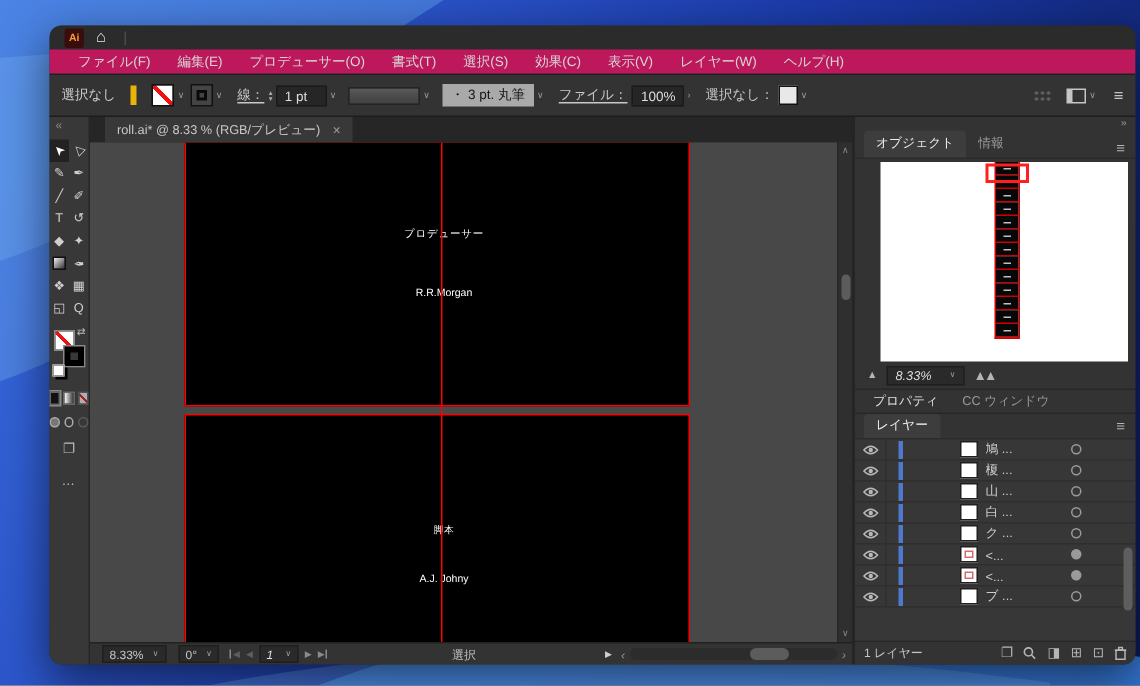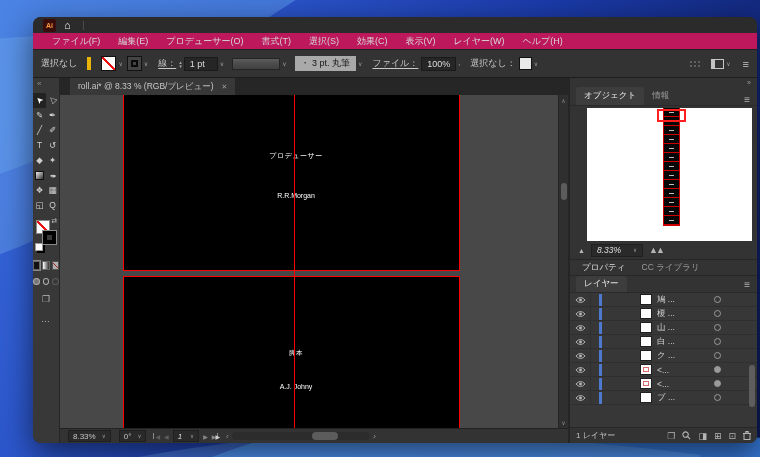--- a/index.html
+++ b/index.html
@@ -350,20 +350,21 @@
               <span class="nav dim">◀</span>
             <span class="nav dim">◀</span>
             <span class="numfield">
                 <i>1</i>
                 <b>∨</b>
               </span>
             <span class="nav">▶</span>
             <span class="nav">▶</span>
               <span class="bar"></span>
           </span>
+          <span class="stool">選択</span>
           <span class="sarrow">▶</span>
           <span class="hscroll">
             <i>‹</i>
             <span class="htrack">
                 <span class="hthumb"></span>
               </span>
             <i>›</i>
           </span>
         </div>
       </div>
@@ -398,21 +399,21 @@
         <div class="navzoom">
           <span class="mt">▲</span>
           <span class="nzfield">
               <i>8.33%</i>
               <b>∨</b>
             </span>
           <span class="mt big">▲▲</span>
         </div>
         <div class="proptabs">
           <span class="ptab2 active">プロパティ</span>
-          <span class="ptab2">CC ライブラリ</span>
+          <span class="ptab2">CC ウィンドウ</span>
         </div>
         <div class="layertab-row">
           <span class="ptab active">レイヤー</span>
           <span class="pmenu">≡</span>
         </div>
         <div class="layerlist" id="layerlist">
           <div class="lrow">
     <span class="eye">
       <svg width="11" height="8" viewBox="0 0 12 8">
                   <path d="M1 4 Q6 -1.5 11 4 Q6 9.5 1 4 Z" fill="none" stroke="#b8b8b8"></path>

